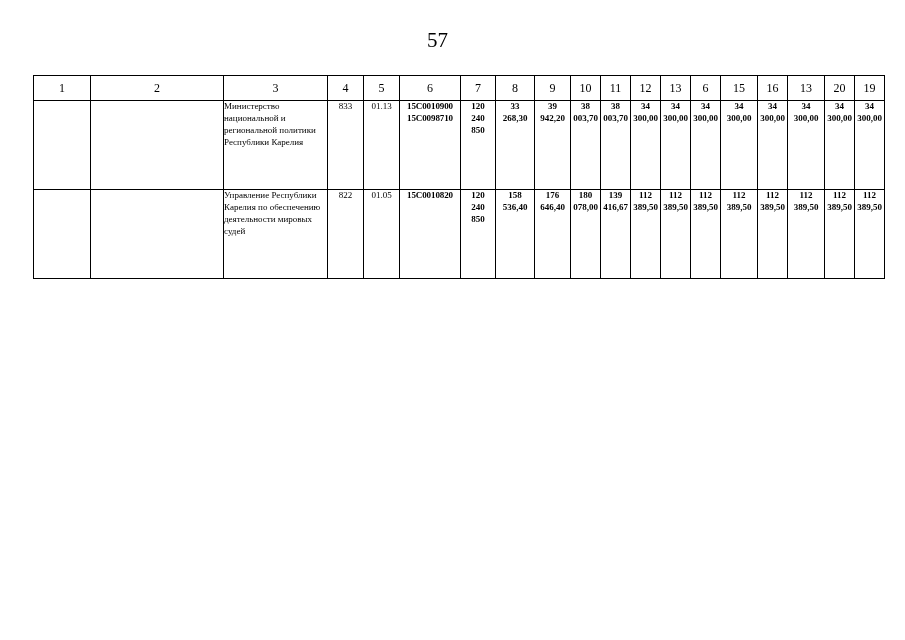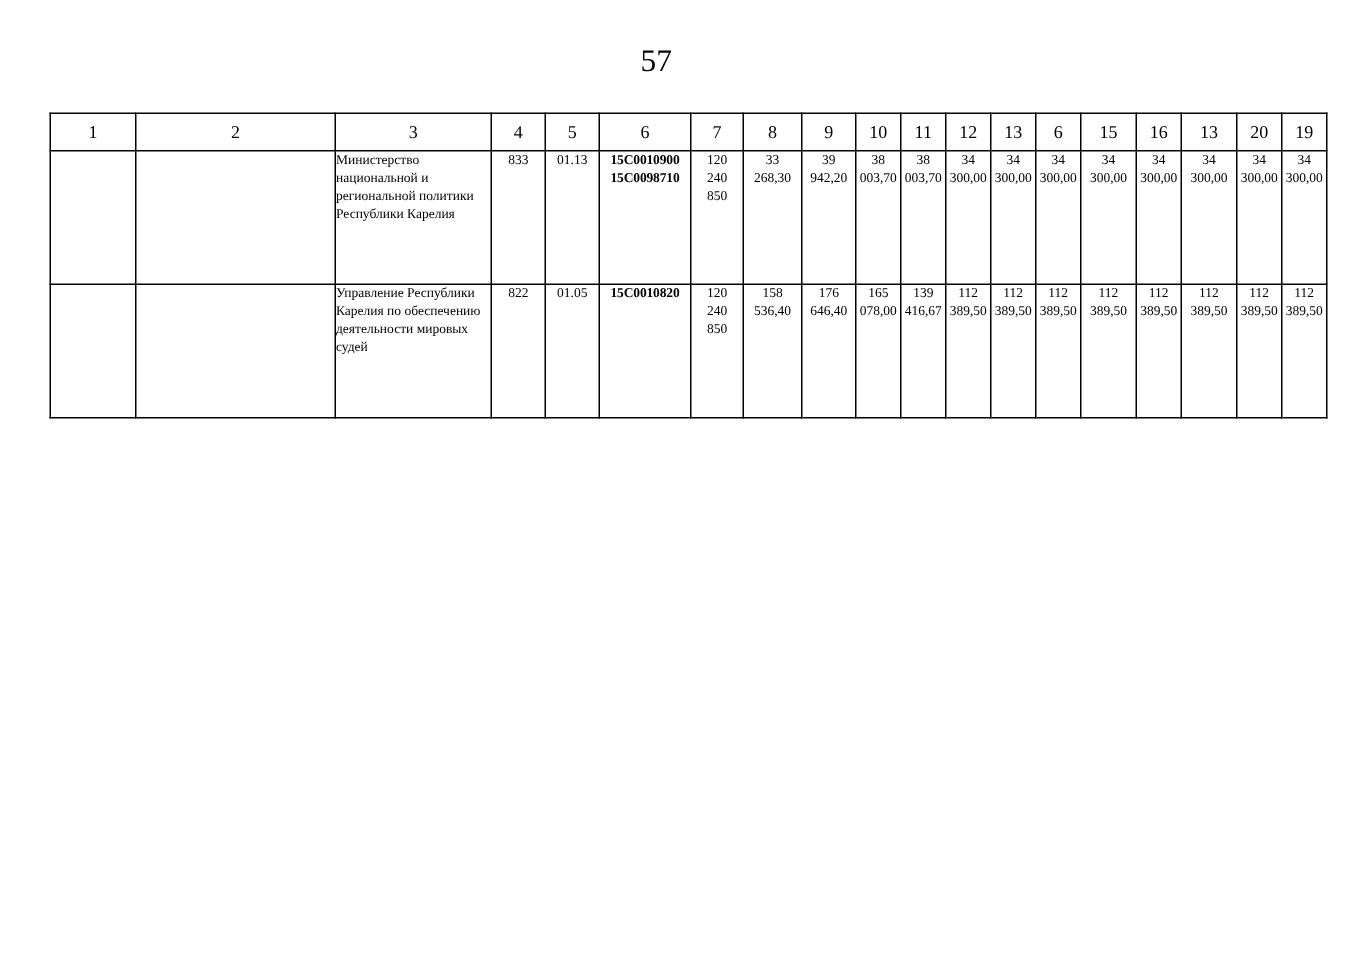--- a/index.html
+++ b/index.html
@@ -101,20 +101,21 @@
     font-size: 8.5px;
     line-height: 1.35;
     letter-spacing: -0.1px;
   }
 
   td.c-val {
     text-align: center;
     padding: 5px 1px 2px 1px;
     font-size: 8.5px;
     line-height: 1.35;
+    font-weight: bold;
   }
 
   .stack span {
     display: block;
   }
 
   .code-lines span {
     display: block;
     white-space: nowrap;
     font-weight: bold;
@@ -293,21 +294,21 @@
           </span>
         </td>
         <td class="c-val">
           <span class="stack">
             <span>176</span>
             <span>646,40</span>
           </span>
         </td>
         <td class="c-val">
           <span class="stack">
-            <span>165</span>
+            <span>180</span>
             <span>078,00</span>
           </span>
         </td>
         <td class="c-val">
           <span class="stack">
             <span>139</span>
             <span>416,67</span>
           </span>
         </td>
         <td class="c-val">

